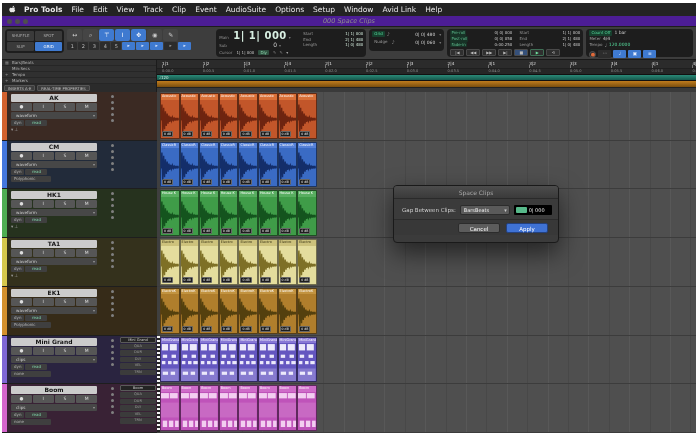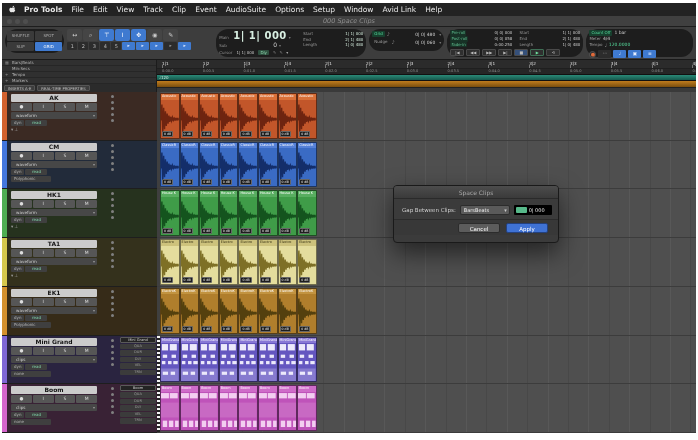--- a/index.html
+++ b/index.html
@@ -6,28 +6,28 @@
   html,body { width:698px; height:440px; background:#ffffff; overflow:hidden; }
   .screen { position:absolute; left:2px; top:3px; width:694px; height:430px; background:#2e2e2e; overflow:hidden; }
 
   
   .menu-bar { height:13px; background:#232323; color:#e8e8e8; display:flex; align-items:center; padding:0 6px; font-size:7.5px; }
   .menu-bar .apple { width:10px; margin-right:6px; display:inline-flex; }
   .menu-item { margin-right:9px; white-space:nowrap; }
   .menu-item.bold { font-weight:bold; }
 
   
-  .title-bar { height:11px; background:#404040; border-bottom:1px solid #1d1d1d; position:relative;font-style:italic; }
+  .title-bar { height:11px; background:#4c1d95; border-bottom:1px solid #1d1d1d; position:relative;font-style:italic; }
   .tl { position:absolute; left:5px; top:3px; display:flex; gap:3px; }
   .tl i { width:5px; height:5px; border-radius:50%; background:#4e4e4e; display:block; }
   .win-title { position:absolute; left:0; right:0; top:1px; text-align:center; font-size:6.5px; color:#8f8f8f; }
 
   
   .toolbar { height:33px; background:#3d3d3d; border-bottom:1px solid #191919; display:flex; align-items:flex-start; padding:2px 3px; gap:3px; }
-  .panel { background:#1d1d1d; border-radius:12px; }
+  .panel { background:#1d1d1d; border-radius:4px; }
   .edit-modes { width:60px; height:24px; display:grid; grid-template-columns:1fr 1fr; gap:1px; padding:2px; }
   .em-btn { background:#3a3a3a; color:#aaa; font-size:4px; text-align:center; line-height:9px; border-radius:1px; }
   .em-btn.active { background:#3f7ad0; color:#fff; }
 
   .tools-cluster { width:148px; }
   .trow { display:flex; gap:1px; margin-bottom:1px; align-items:center; }
   .tool-btn { width:15px; height:12px; background:#454545; color:#ccc; font-size:6px; text-align:center; line-height:12px; border-radius:2px; }
   .tool-btn.active { background:#3f7ad0; color:#fff; }
   .preset-btn { width:10px; height:8px; background:#2c2c2c; color:#bbb; font-size:5px; text-align:center; line-height:8px; border-radius:1px; }
   .tog-btn { width:13px; height:8px; background:#3f7ad0; color:#dfe9ff; font-size:4.5px; text-align:center; line-height:8px; border-radius:1px; }

